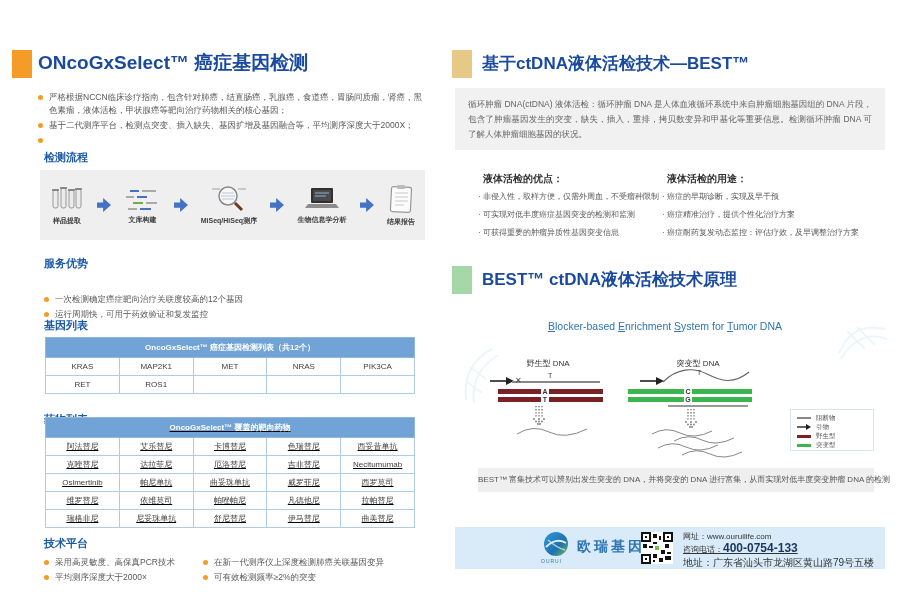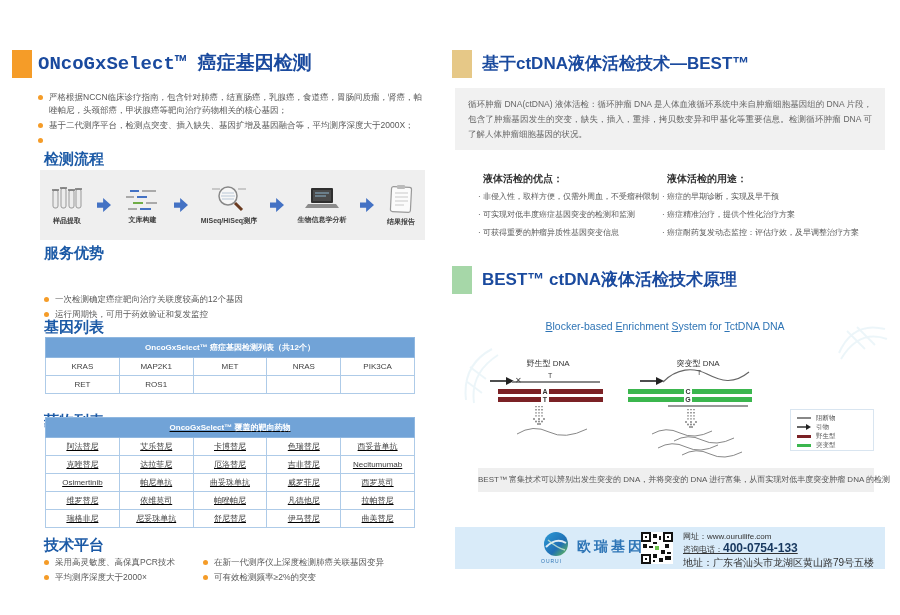--- a/index.html
+++ b/index.html
@@ -3,21 +3,21 @@
 <meta charset="utf-8">
 <style>
   html,body{margin:0;padding:0;}
   body{font-family:"Liberation Sans","DejaVu Sans",sans-serif;background:#fff;}
   .page{position:relative;width:900px;height:615px;background:#ffffff;overflow:hidden;}
   .abs{position:absolute;}
   
   .big-title{position:absolute;font-size:19px;font-weight:bold;color:#1A4A9E;white-space:nowrap;}
   .big-title2{position:absolute;font-size:17px;font-weight:bold;color:#1A4A9E;white-space:nowrap;}
   .accent{position:absolute;width:20px;height:28px;}
-  .h-blue{position:absolute;font-size:15px;font-weight:bold;color:#1C5AA6;white-space:nowrap;}
+  .h-blue{position:absolute;font-size:11px;font-weight:bold;color:#1C5AA6;white-space:nowrap;}
   
   .blist{position:absolute;}
   .brow{position:relative;padding-left:11px;font-size:8.5px;color:#595959;line-height:13px;margin-bottom:2px;}
   .brow .dot{position:absolute;left:0;top:4px;width:5px;height:5px;border-radius:50%;background:#F59C28;}
   
   .process-box{position:absolute;left:40px;top:170px;width:385px;height:70px;background:#EFEFEF;display:flex;align-items:center;justify-content:space-between;padding:0 10px;box-sizing:border-box;}
   .pstep{display:flex;flex-direction:column;align-items:center;gap:3px;}
   .plabel{font-size:7px;font-weight:bold;color:#404040;white-space:nowrap;}
   
   .dtable{position:absolute;border-collapse:collapse;table-layout:fixed;background:#fff;}
@@ -62,24 +62,24 @@
     <path d="M5,35 Q20,5 50,12 M8,40 Q25,12 55,20 M10,14 L30,32 M20,10 L40,28" stroke="#D6EBF2" stroke-width="2" fill="none"></path>
   </svg>
   <svg class="deco" style="left:835px;top:315px;" width="55" height="50" viewBox="0 0 55 50">
     <path d="M4,38 Q18,6 50,14 M6,44 Q24,14 52,24 M12,16 L30,34 M22,12 L40,30" stroke="#D6EBF2" stroke-width="2" fill="none"></path>
   </svg>
   <svg class="deco" style="left:452px;top:345px;" width="50" height="60" viewBox="0 0 50 60">
     <path d="M40,4 Q10,20 14,55 M46,10 Q18,28 22,58 M18,22 L34,34 M14,36 L30,48" stroke="#D6EBF2" stroke-width="2" fill="none"></path>
   </svg>
 
   <div class="accent" style="left:12px;top:50px;background:#F59C28;"></div>
-  <div class="big-title" style="left:38px;top:50px;font-family:Liberation Mono, monospace;">ONcoGxSelect™ 癌症基因检测</div>
+  <div class="big-title" style="left:38px;top:50px;">ONcoGxSelect™ 癌症基因检测</div>
 
   <div class="blist" style="left:38px;top:91px;width:392px;">
-    <div class="brow"><span class="dot"></span><span>严格根据NCCN临床诊疗指南，包含针对肺癌，结直肠癌，乳腺癌，食道癌，胃肠间质瘤，肾癌，帕唑帕尼，头颈部癌，甲状腺癌等靶向治疗药物相关的核心基因；</span></div>
+    <div class="brow"><span class="dot"></span><span>严格根据NCCN临床诊疗指南，包含针对肺癌，结直肠癌，乳腺癌，食道癌，胃肠间质瘤，肾癌，黑色素瘤，液体活检，甲状腺癌等靶向治疗药物相关的核心基因；</span></div>
     <div class="brow"><span class="dot"></span><span>基于二代测序平台，检测点突变、插入缺失、基因扩增及基因融合等，平均测序深度大于2000X；</span></div>
     <div class="brow"><span class="dot"></span></div>
   </div>
 
   <div class="h-blue" style="left:44px;top:150px;">检测流程</div>
 
   <div class="process-box">
     <div class="pstep">
       <svg width="34" height="28" viewBox="0 0 34 28">
         <g stroke="#999" fill="#ECECEC" stroke-width="1">
@@ -158,21 +158,21 @@
             <line x1="7" y1="9" x2="20" y2="9"></line>
             <line x1="7" y1="13" x2="20" y2="13"></line>
             <line x1="7" y1="17" x2="20" y2="17"></line>
             <line x1="7" y1="21" x2="16" y2="21"></line>
           </g>
       </svg>
       <div class="plabel">结果报告</div>
     </div>
   </div>
 
-  <div class="h-blue" style="left:44px;top:244px;">服务优势</div>
+  <div class="h-blue" style="left:44px;top:256px;">服务优势</div>
   <div class="blist" style="left:44px;top:277px;width:385px;margin-top:16px;">
     <div class="brow"><span class="dot"></span><span>一次检测确定癌症靶向治疗关联度较高的12个基因</span></div>
     <div class="brow"><span class="dot"></span><span>运行周期快，可用于药效验证和复发监控</span></div>
   </div>
 
   <div class="h-blue" style="left:44px;top:318px;">基因列表</div>
   <table class="dtable" style="left:45px;top:337px;width:370px;padding-left:8px;">
     <tbody>
         <tr>
           <th colspan="5">OncoGxSelect™ 癌症基因检测列表（共12个）</th>
@@ -263,21 +263,21 @@
   <div class="h-sm" style="left:667px;top:172px;">液体活检的用途：</div>
   <div class="slist" style="left:662px;top:188px;">
     <div class="srow">癌症的早期诊断，实现及早干预</div>
     <div class="srow">癌症精准治疗，提供个性化治疗方案</div>
     <div class="srow">癌症耐药复发动态监控：评估疗效，及早调整治疗方案</div>
   </div>
 
   <div class="accent" style="left:452px;top:266px;background:#A6D7A8;"></div>
   <div class="big-title2" style="left:482px;top:268px;">BEST™ ctDNA液体活检技术原理</div>
 
-  <div class="subtitle"><span class="u">B</span><span>locker-based </span><span class="u">E</span><span>nrichment </span><span class="u">S</span><span>ystem for </span><span class="u">T</span><span>ctDNA DNA</span></div>
+  <div class="subtitle"><span class="u">B</span><span>locker-based </span><span class="u">E</span><span>nrichment </span><span class="u">S</span><span>ystem for </span><span class="u">T</span><span>umor DNA</span></div>
 
   <div class="dlabel" style="left:498px;top:358px;">野生型 DNA</div>
   <svg class="abs" style="left:490px;top:376px;" width="24" height="10" viewBox="0 0 24 10">
       <line x1="0" y1="5" x2="16" y2="5" stroke="#222" stroke-width="1.6"></line>
       <path d="M16,1 L24,5 L16,9 z" fill="#222"></path>
     </svg>
   <div class="thin-line" style="left:512px;top:381px;width:88px;"></div>
   <div class="mark" style="left:515px;top:377px;">✕</div>
   <div class="mark" style="left:548px;top:372px;font-size:7px;">T</div>
   <div class="bar red" style="left:498px;top:389px;width:43px;"></div>

